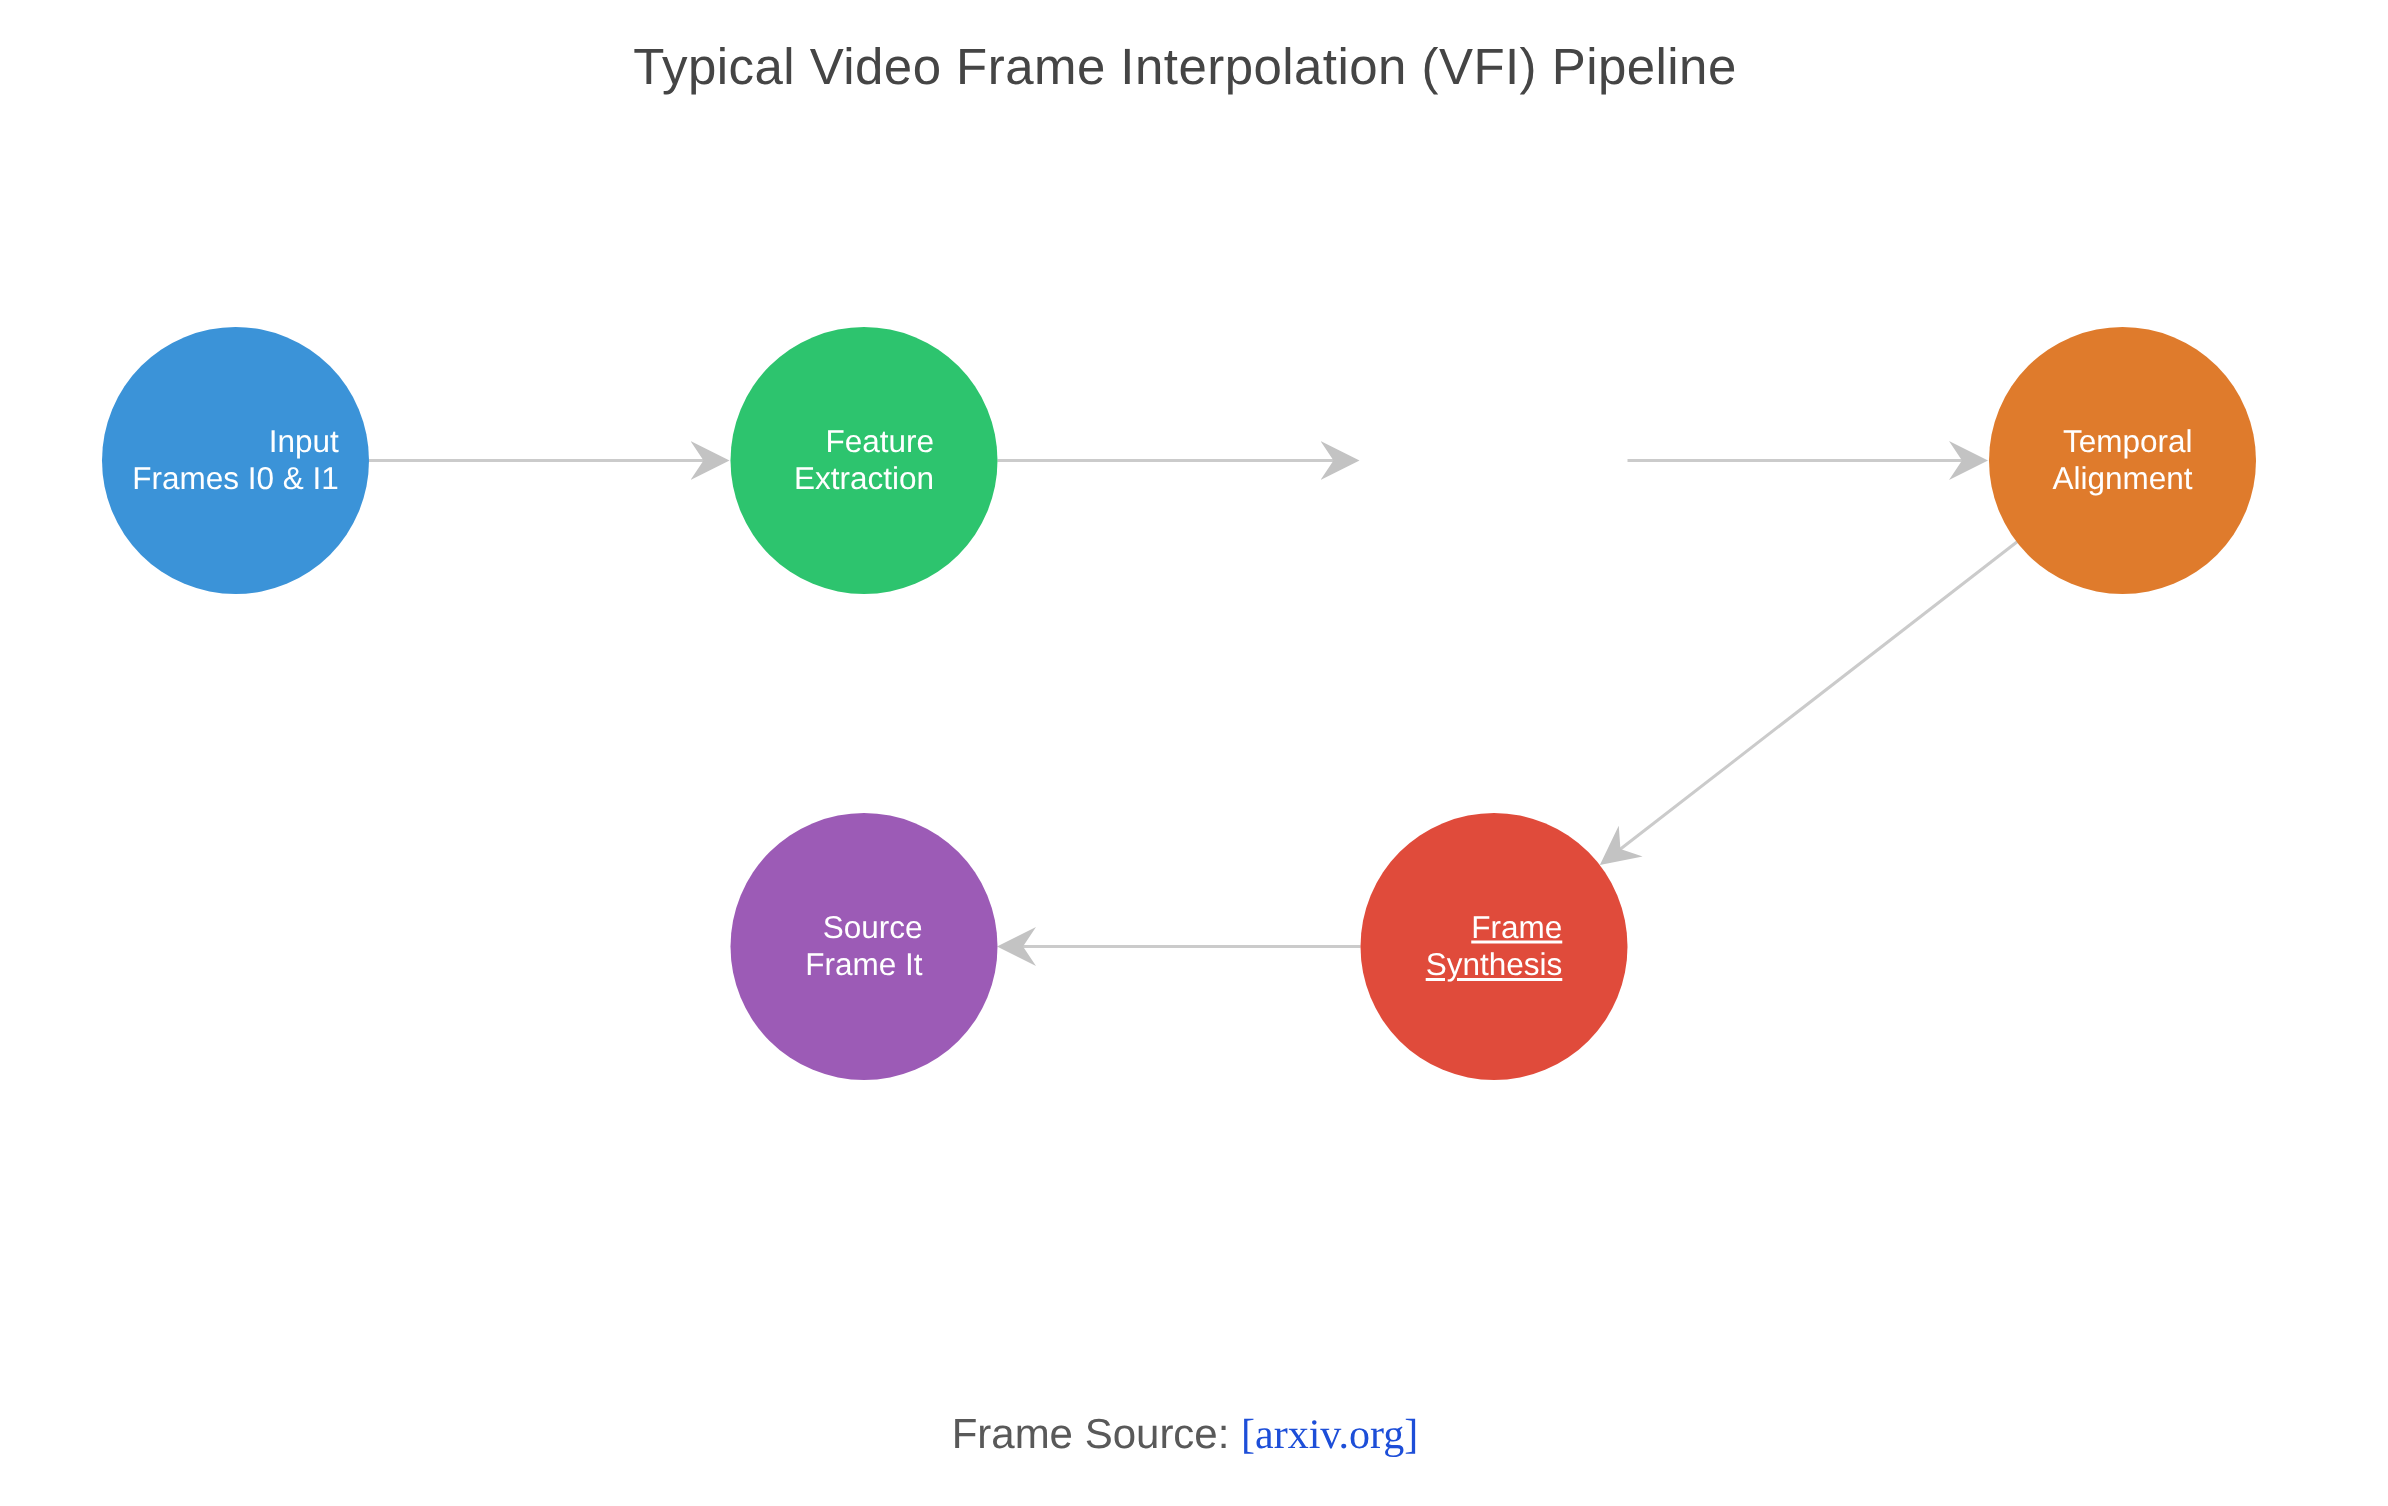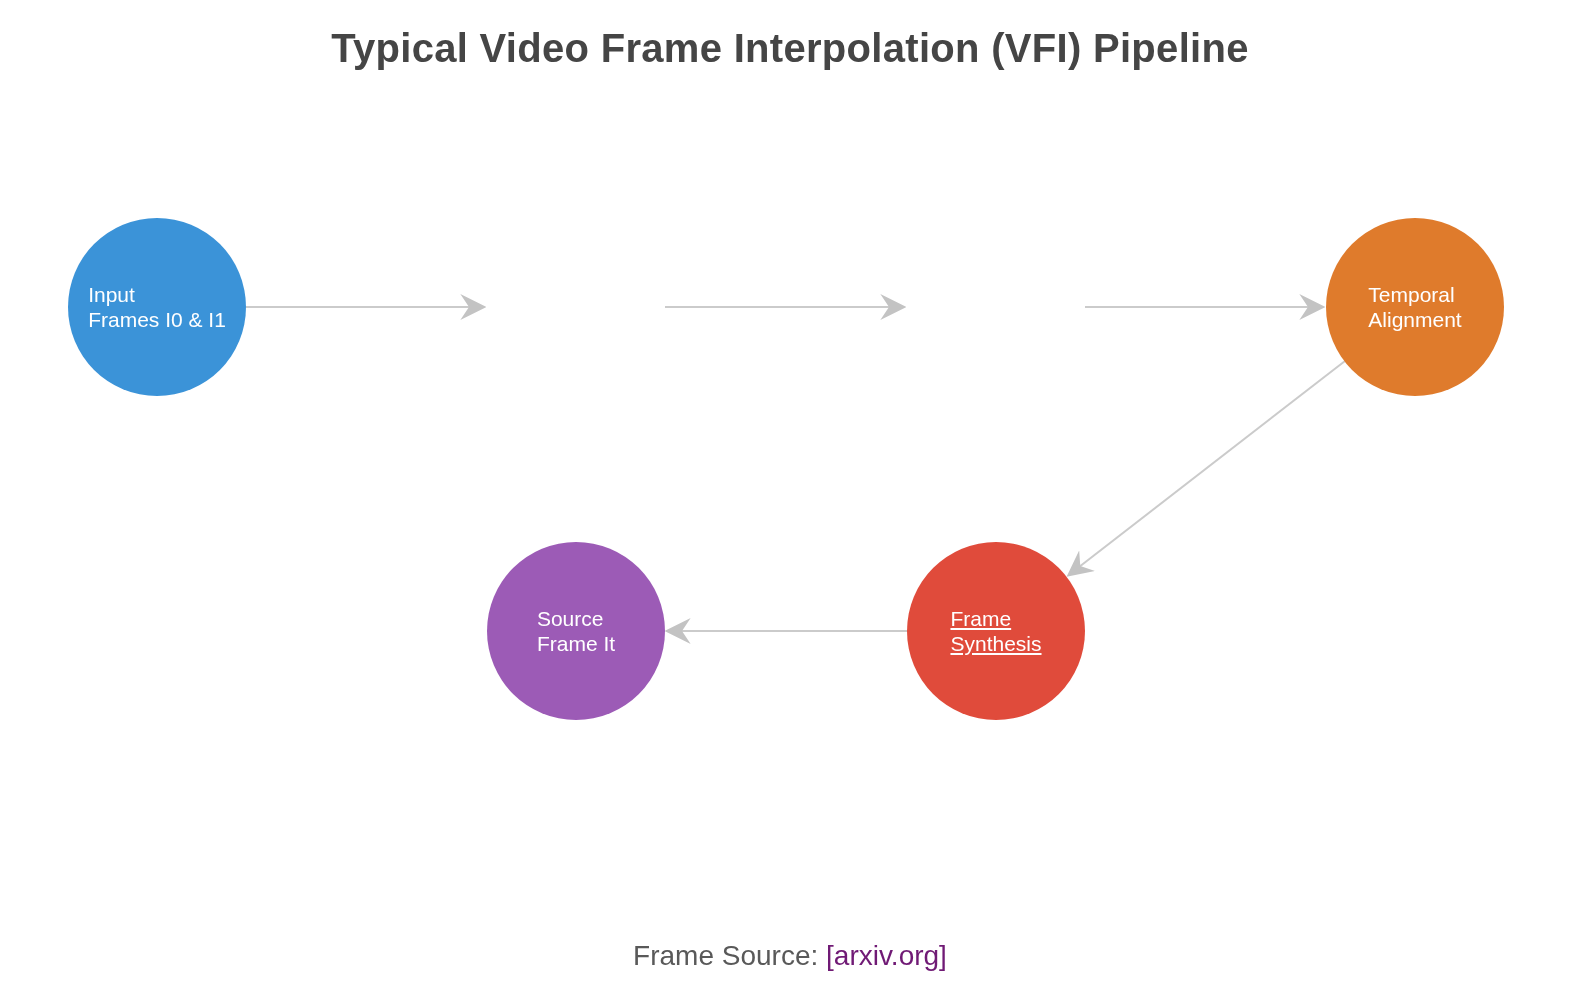--- a/index.html
+++ b/index.html
@@ -11,41 +11,41 @@
     background: #ffffff;
     font-family: "Liberation Sans", sans-serif;
     overflow: hidden;
   }
   .title {
     position: absolute;
     top: 26px;
     left: 0;
     width: 1580px;
     text-align: center;
-    font-size: 40px;
-    font-weight: 700;
+    font-size: 34px;
+    font-weight: 400;
     color: #454545;
     letter-spacing: 0.3px;
   }
   .edges {
     position: absolute;
     left: 0;
     top: 0;
     width: 1592px;
     height: 1004px;
   }
   .node {
     position: absolute;
     width: 178px;
     height: 178px;
     border-radius: 50%;
     display: flex;
     align-items: center;
     justify-content: center;
-    text-align: left;
+    text-align: right;
     color: #ffffff;
     font-size: 21px;
     line-height: 1.2;
     font-weight: 400;
   }
   .node .label { white-space: pre-line; }
   .node-input     { left: 68px;   top: 218px; }
   .node-feature   { left: 487px;  top: 218px; }
   .node-motion    { left: 907px;  top: 218px; }
   .node-temporal  { left: 1326px; top: 218px; }
@@ -80,34 +80,38 @@
     <line x1="1085" y1="307" x2="1321" y2="307" stroke-width="2" marker-end="url(#arrow)" stroke="#cbcbcb"></line>
     <line x1="1345" y1="361" x2="1070" y2="574" stroke-width="2" marker-end="url(#arrow)" stroke="#cbcbcb"></line>
     <line x1="907" y1="631" x2="669" y2="631" stroke-width="2" marker-end="url(#arrow)" stroke="#cbcbcb"></line>
   </svg>
 
   <div class="node node-input" style="background: rgb(59, 147, 216);">
     <span class="label">Input
 Frames I0 &amp; I1</span>
   </div>
 
+  <div class="node node-feature" style="background: rgb(45, 196, 110);">
+    <span class="label">Feature
+Extraction</span>
+  </div>
 
 
   <div class="node node-temporal" style="background: rgb(223, 123, 44);">
     <span class="label">Temporal
 Alignment</span>
   </div>
 
   <div class="node node-synthesis" style="background: rgb(224, 75, 59); text-decoration: underline;">
     <span class="label">Frame
 Synthesis</span>
   </div>
 
   <div class="node node-output" style="background: rgb(156, 91, 182);">
     <span class="label">Source
 Frame It</span>
   </div>
 
   <div class="footer">
-    <span>Frame Source: </span><a href="#" style="color: #701a75;">[arxiv.org]</a>
+    <span>Frame Source: </span><a href="#" style="color: #1d4ed8; font-family: Liberation Serif, serif;">[arxiv.org]</a>
   </div>
 
 </div>
 
 </body></html>

